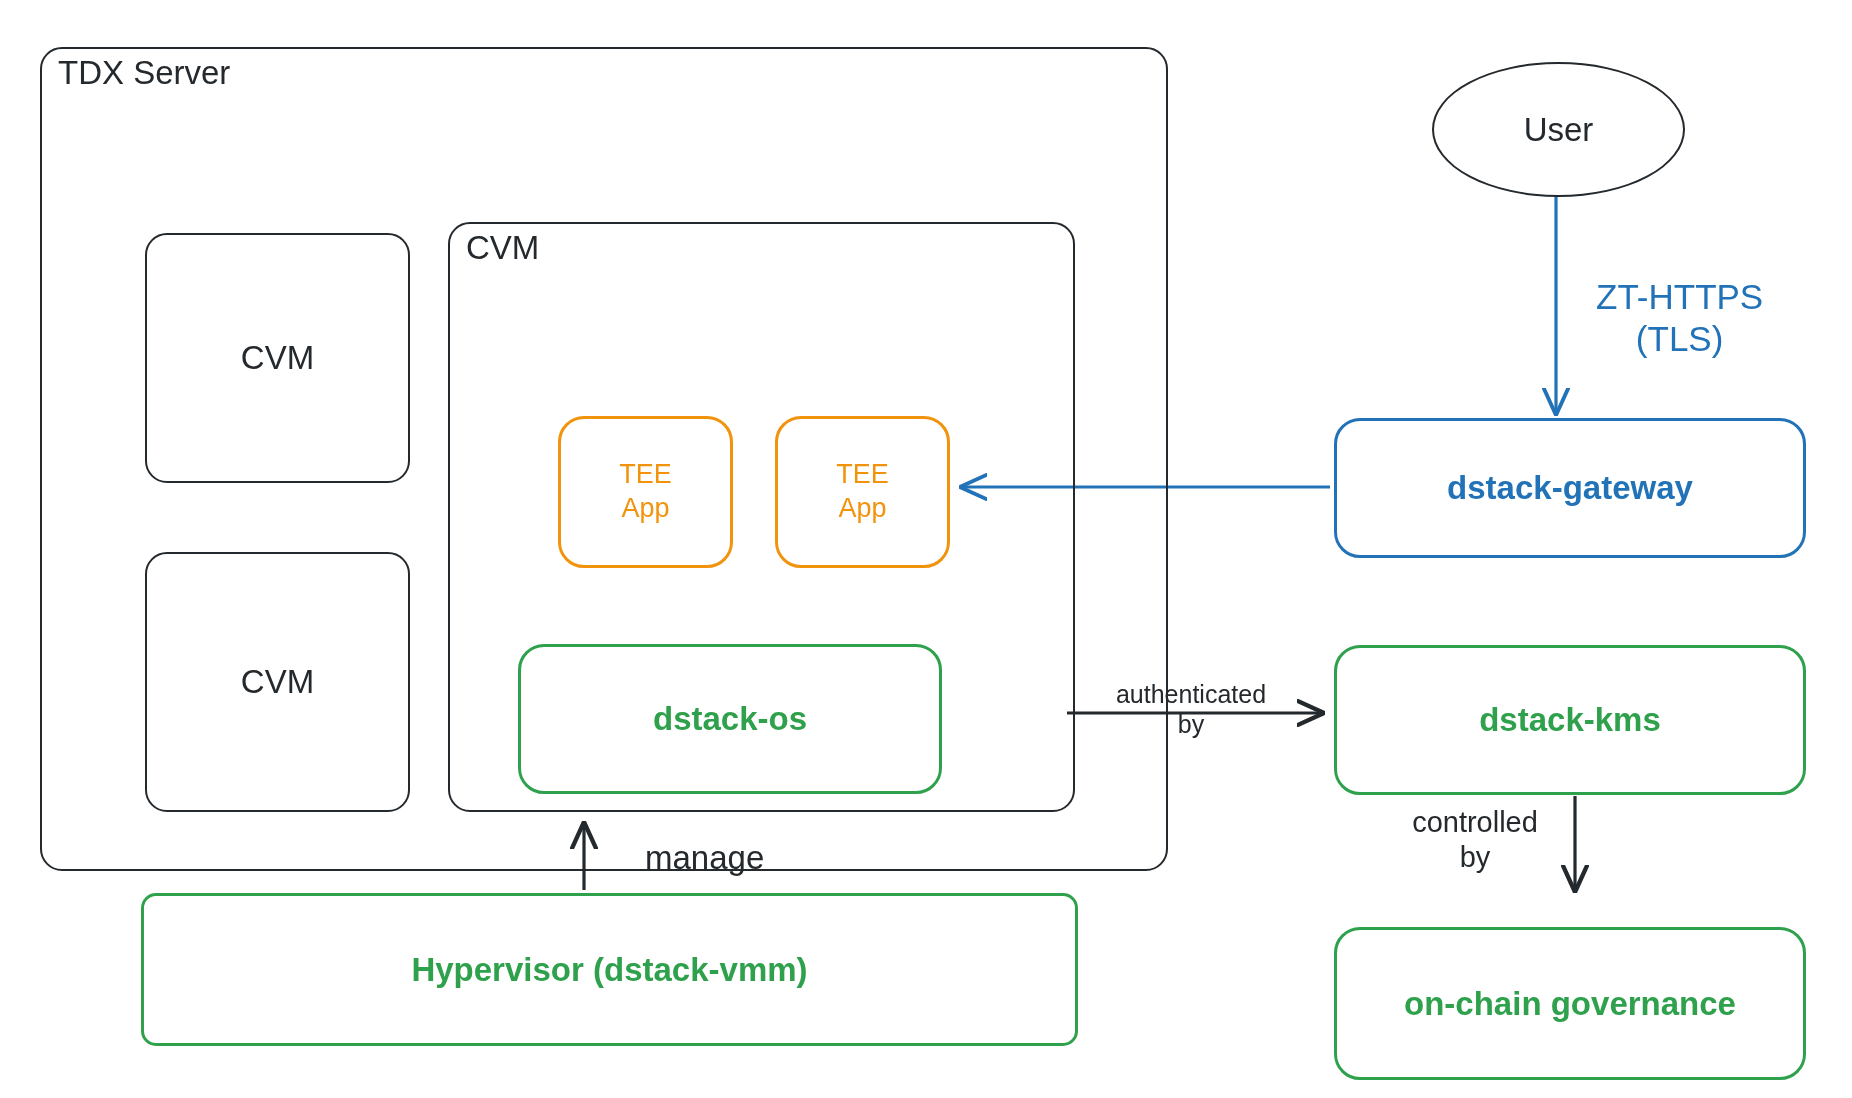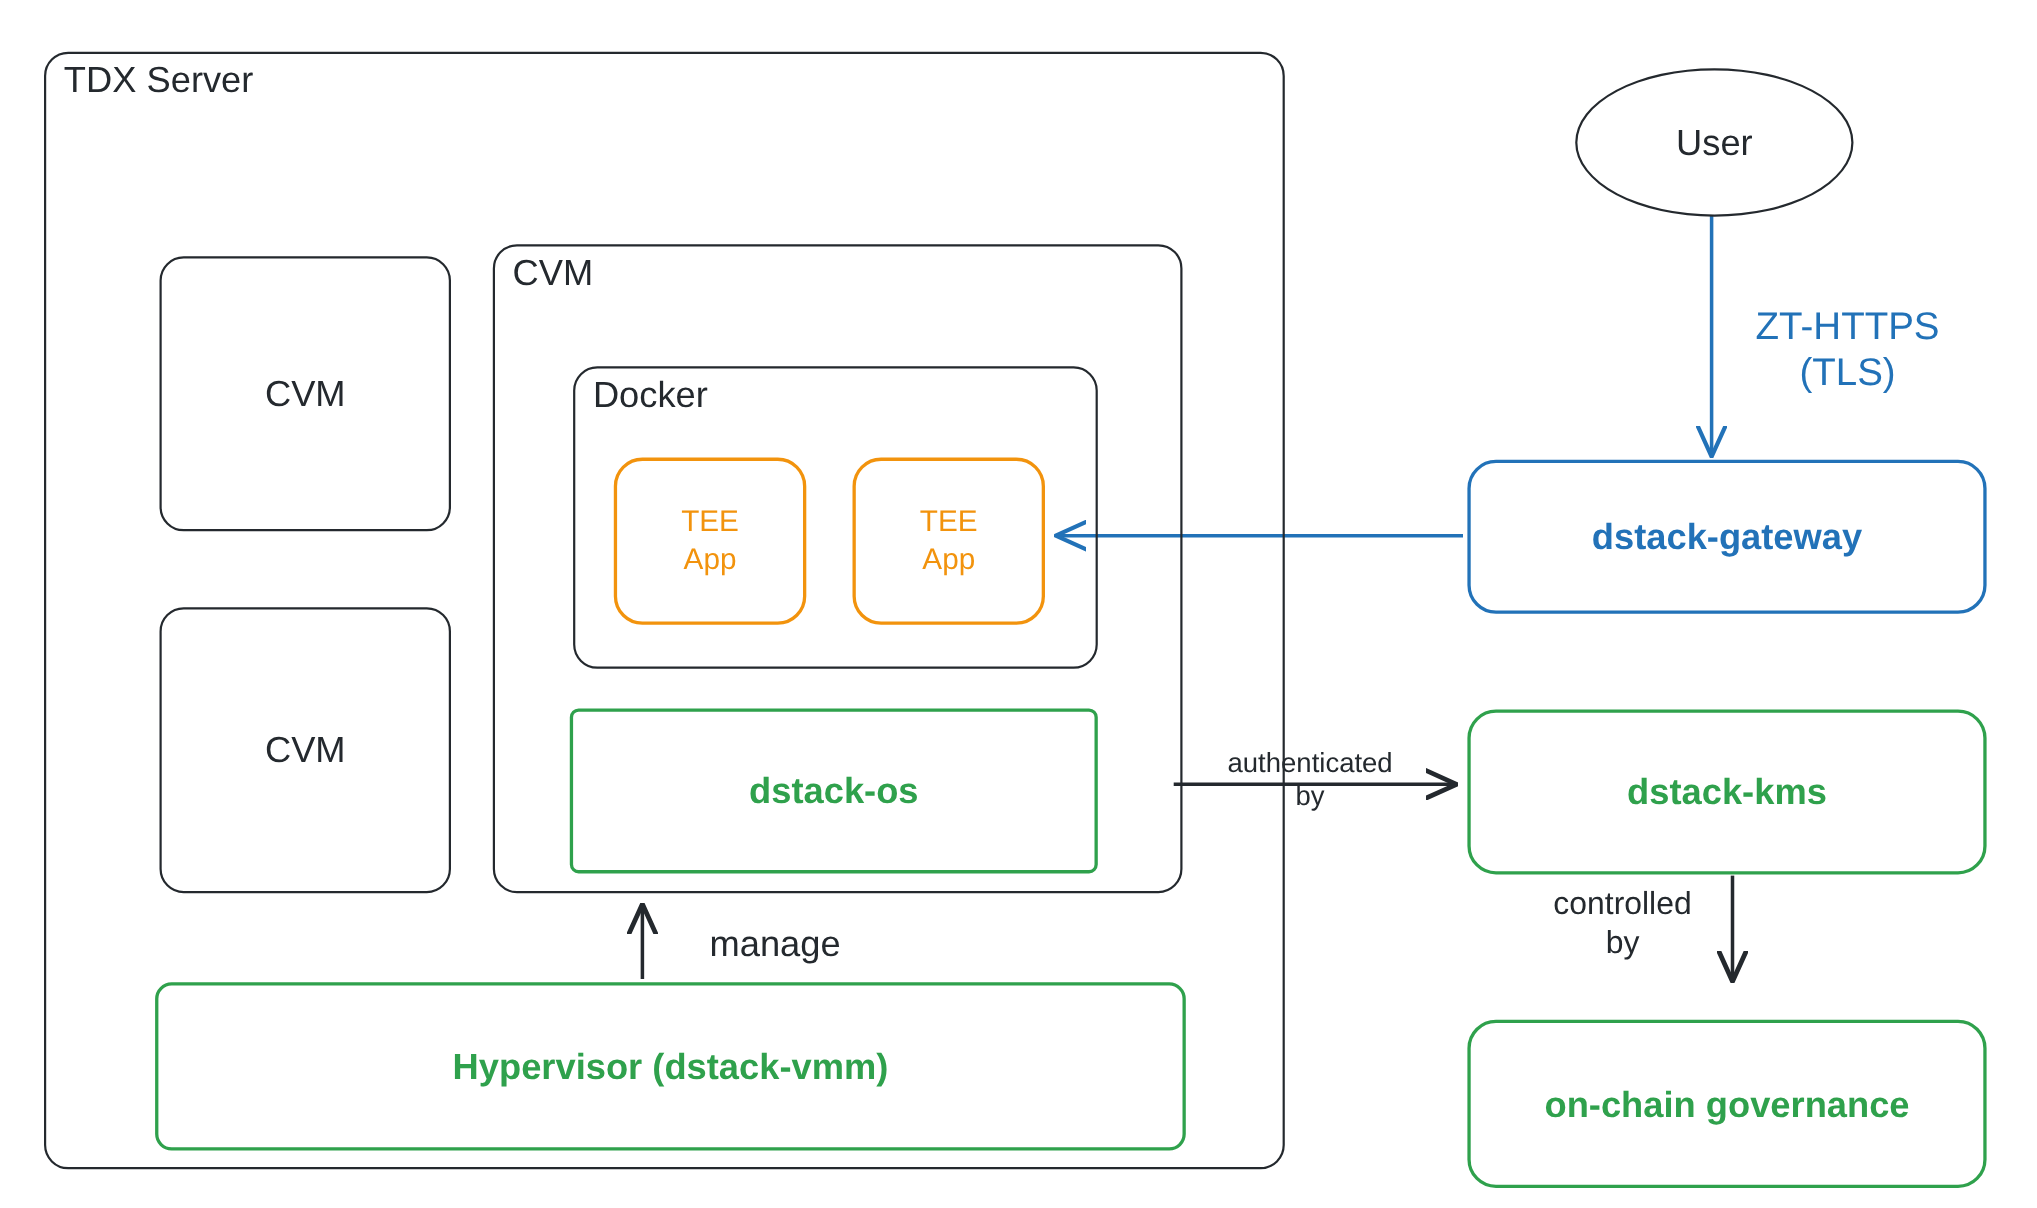--- a/index.html
+++ b/index.html
@@ -123,51 +123,48 @@
 
     <g>
       <line x1="1575" y1="796" x2="1575" y2="891" stroke="#24292e" stroke-width="3.2" marker-end="url(#ah-black)"></line>
     </g>
 
     <g>
       <line x1="584" y1="890" x2="584" y2="823" stroke="#24292e" stroke-width="3.2" marker-end="url(#ah-black)"></line>
     </g>
   </svg>
 
-  <div class="node black container" style="left:40px; top:47px; width:1128px; height:1016px; border-width:2.6px; border-radius:22px;">
+  <div class="node black container" style="left:40px; top:47px; width:1128px; height:824px; border-width:2.6px; border-radius:22px;">
     <span class="container-label">TDX Server</span>
   </div>
 
   <div class="node black" style="left:145px; top:233px; width:265px; height:250px; border-width:2.6px; border-radius:22px;">
     <span class="leaf-label">CVM</span>
   </div>
 
   <div class="node black" style="left:145px; top:552px; width:265px; height:260px; border-width:2.6px; border-radius:22px;">
     <span class="leaf-label">CVM</span>
   </div>
 
   <div class="node black container" style="left:448px; top:222px; width:627px; height:590px; border-width:2.6px; border-radius:22px;">
     <span class="container-label">CVM</span>
   </div>
 
-  <div class="node black container" style="left:521px; top:333px; width:477px; height:275px; border-width:2.6px; border-radius:22px;">
-    <span class="container-label">Docker</span>
-  </div>
 
   <div class="node orange" style="left:558px; top:416px; width:175px; height:152px; border-width:3px; border-radius:26px;">
     <span class="leaf-label small">TEE
 App</span>
   </div>
 
   <div class="node orange" style="left:775px; top:416px; width:175px; height:152px; border-width:3px; border-radius:26px;">
     <span class="leaf-label small">TEE
 App</span>
   </div>
 
-  <div class="node green" style="left:518px; top:644px; width:480px; height:150px; border-width:3px; border-radius:8px;">
+  <div class="node green" style="left:518px; top:644px; width:424px; height:150px; border-width:3px; border-radius:26px;">
     <span class="leaf-label bold">dstack-os</span>
   </div>
 
   <div class="node green" style="left:141px; top:893px; width:937px; height:153px; border-width:3px; border-radius:15px;">
     <span class="leaf-label bold">Hypervisor (dstack-vmm)</span>
   </div>
 
   <div class="ellipse" style="left:1432px; top:62px; width:253px; height:135px;">
     <span class="leaf-label">User</span>
   </div>

